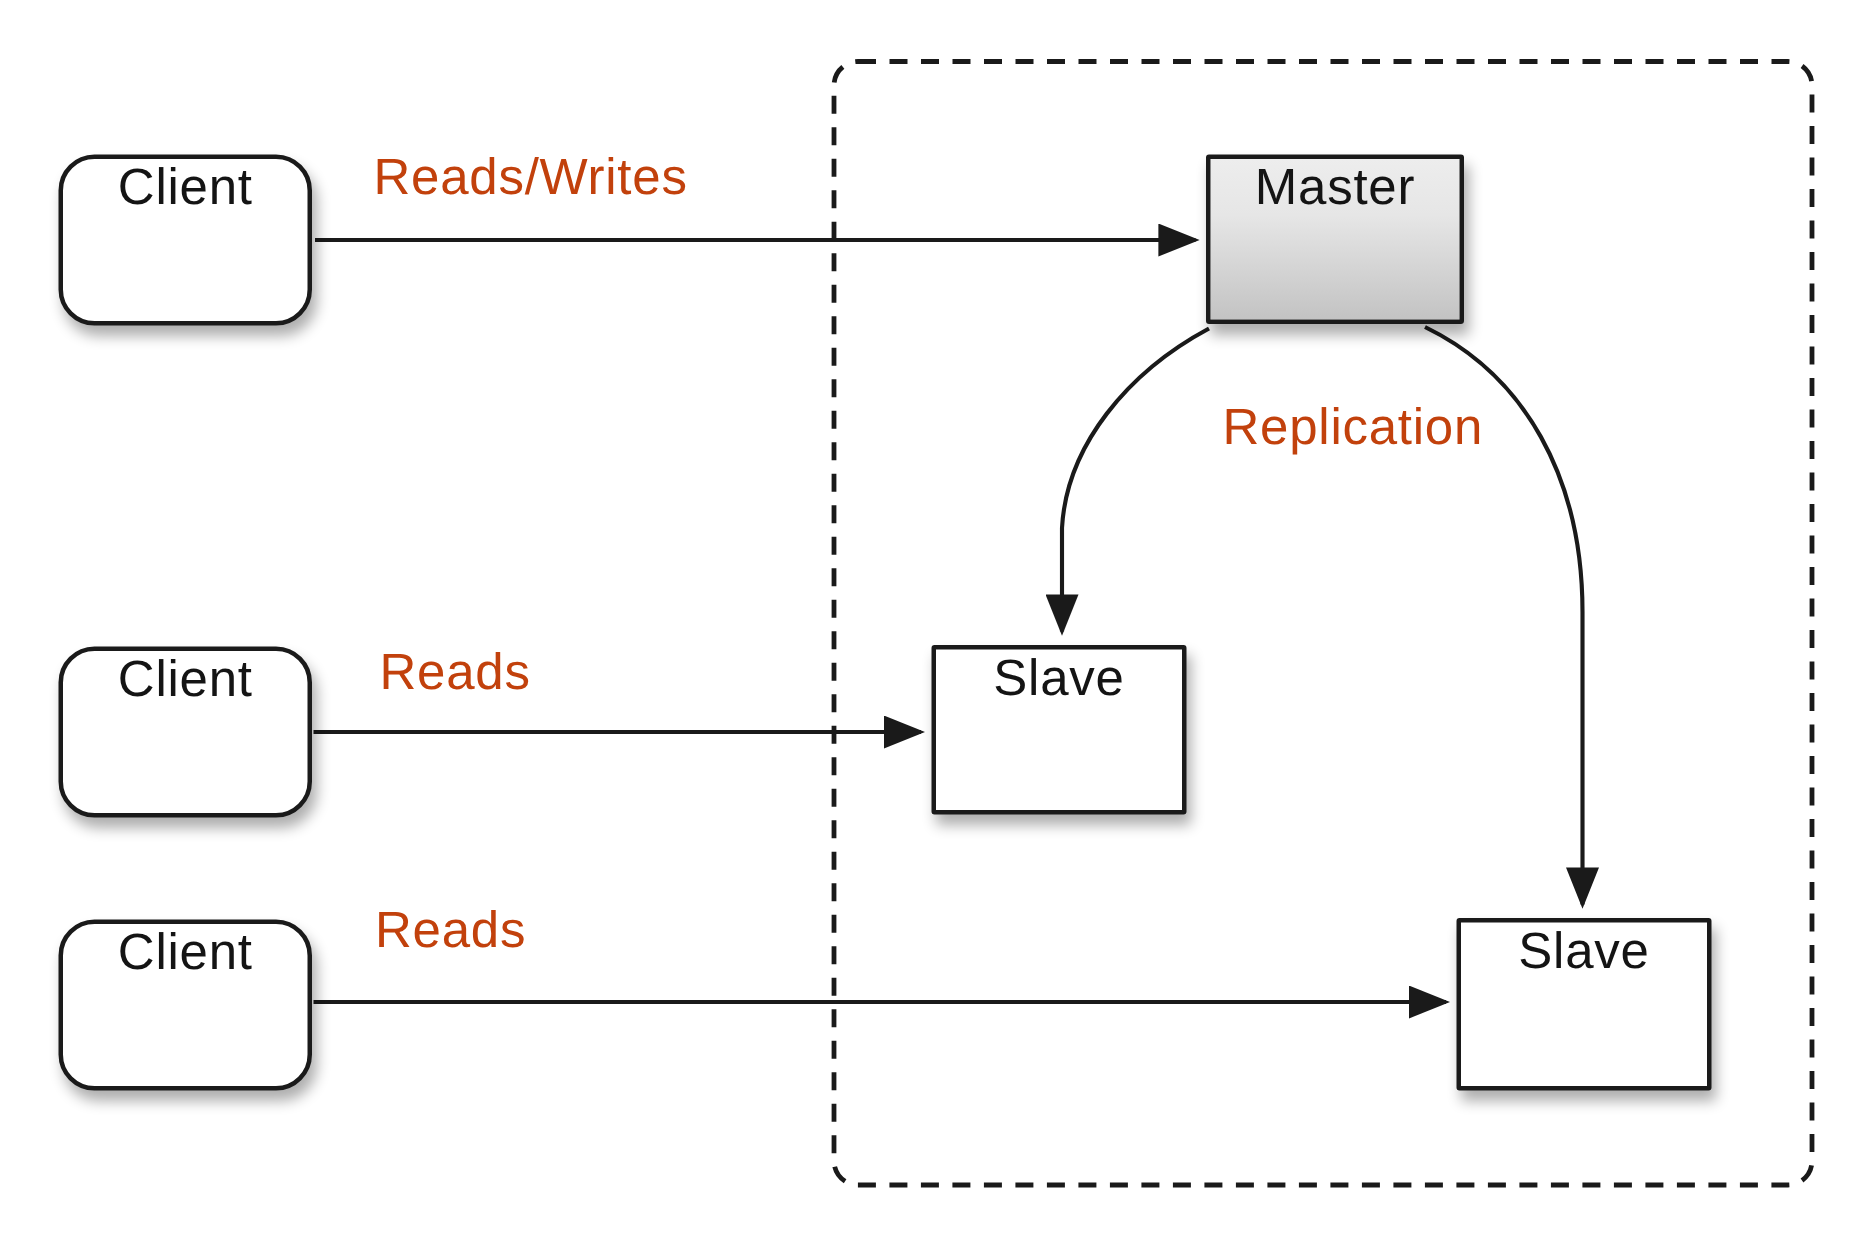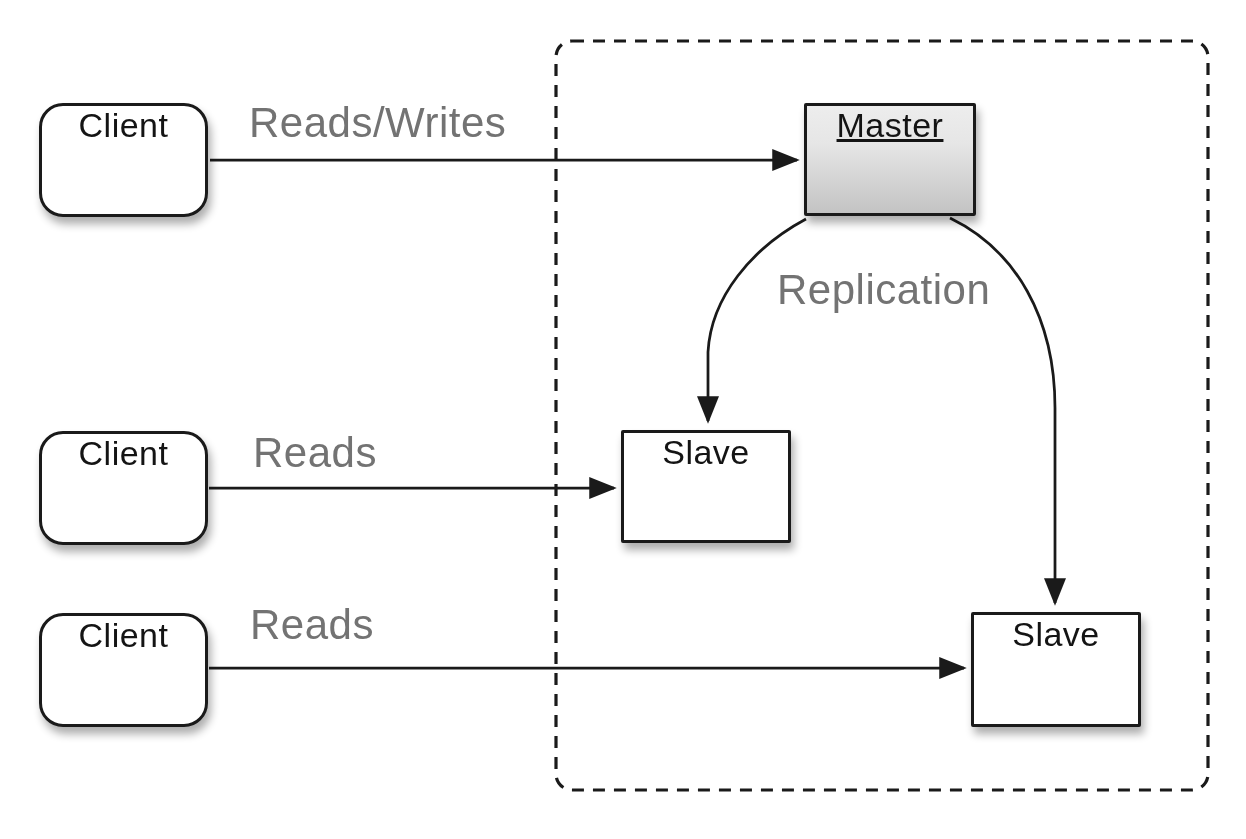--- a/index.html
+++ b/index.html
@@ -39,35 +39,35 @@
   }
   .node.square {
     border-radius: 2px;
   }
   .node.master {
     background: linear-gradient(to bottom, #ededed 0%, #e6e6e6 35%, #d6d6d6 65%, #c3c3c3 100%);
   }
   .node.client1  { left: 39px;  top: 103px; width: 169px; height: 114px; }
   .node.client2  { left: 39px;  top: 431px; width: 169px; height: 114px; }
   .node.client3  { left: 39px;  top: 613px; width: 169px; height: 114px; }
-  .node.masterbox{ left: 804px; top: 103px; width: 172px; height: 113px; text-decoration: underline; }
+  .node.masterbox{ left: 804px; top: 103px; width: 172px; height: 113px; }
   .node.slave1   { left: 621px; top: 430px; width: 170px; height: 113px; }
   .node.slave2   { left: 971px; top: 612px; width: 170px; height: 115px; }
 
   .edge-label {
     position: absolute;
-    font-size: 42px;
-    color: #737373;
+    font-size: 34px;
+    color: #c2410c;
     white-space: nowrap;
     letter-spacing: 0.5px;
   }
   .label-reads-writes { left: 249px; top: 99px;  }
   .label-reads-mid    { left: 253px; top: 429px; }
   .label-reads-bottom { left: 250px; top: 601px; }
-  .label-replication  { left: 777px; top: 266px; }
+  .label-replication  { left: 815px; top: 266px; }
 </style>
 </head>
 <body>
 
 <div class="canvas">
 
   <svg class="connections" viewBox="0 0 1246 839" xmlns="http://www.w3.org/2000/svg">
     <defs>
       <marker id="arrowhead" markerWidth="10" markerHeight="8" refX="9" refY="4" orient="auto" markerUnits="strokeWidth">
         <path d="M0,0 L10,4 L0,8 Z" fill="#1a1a1a"></path>

